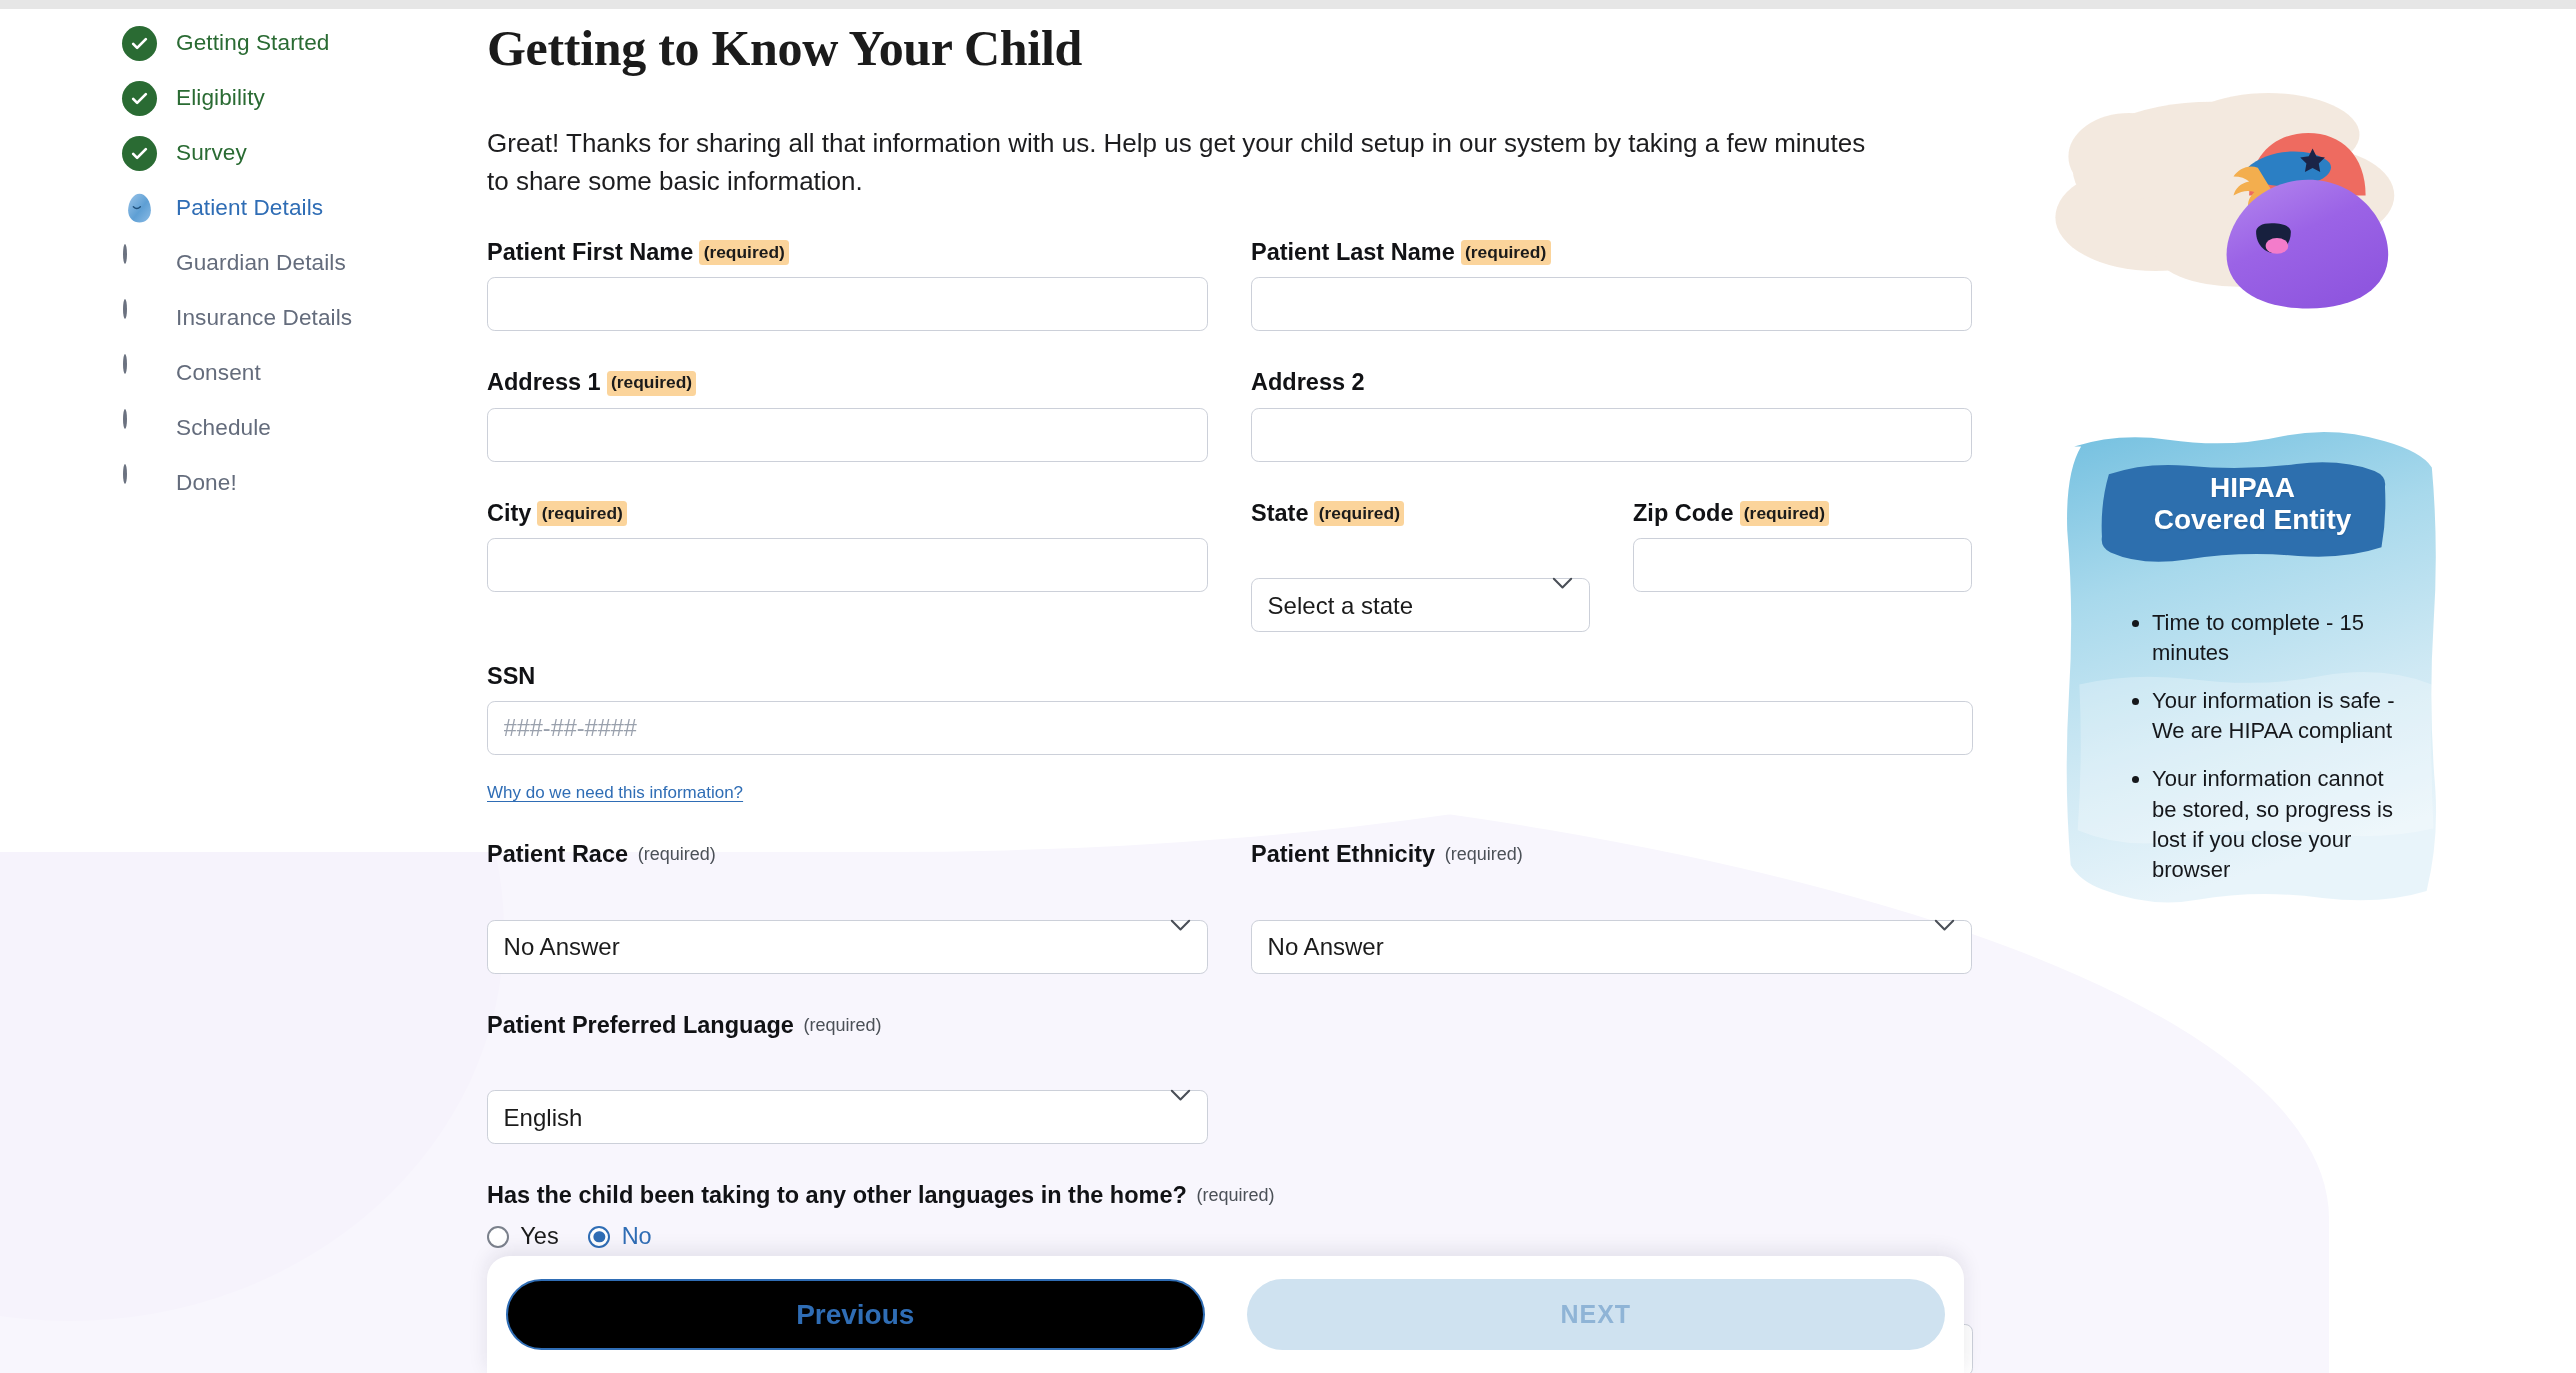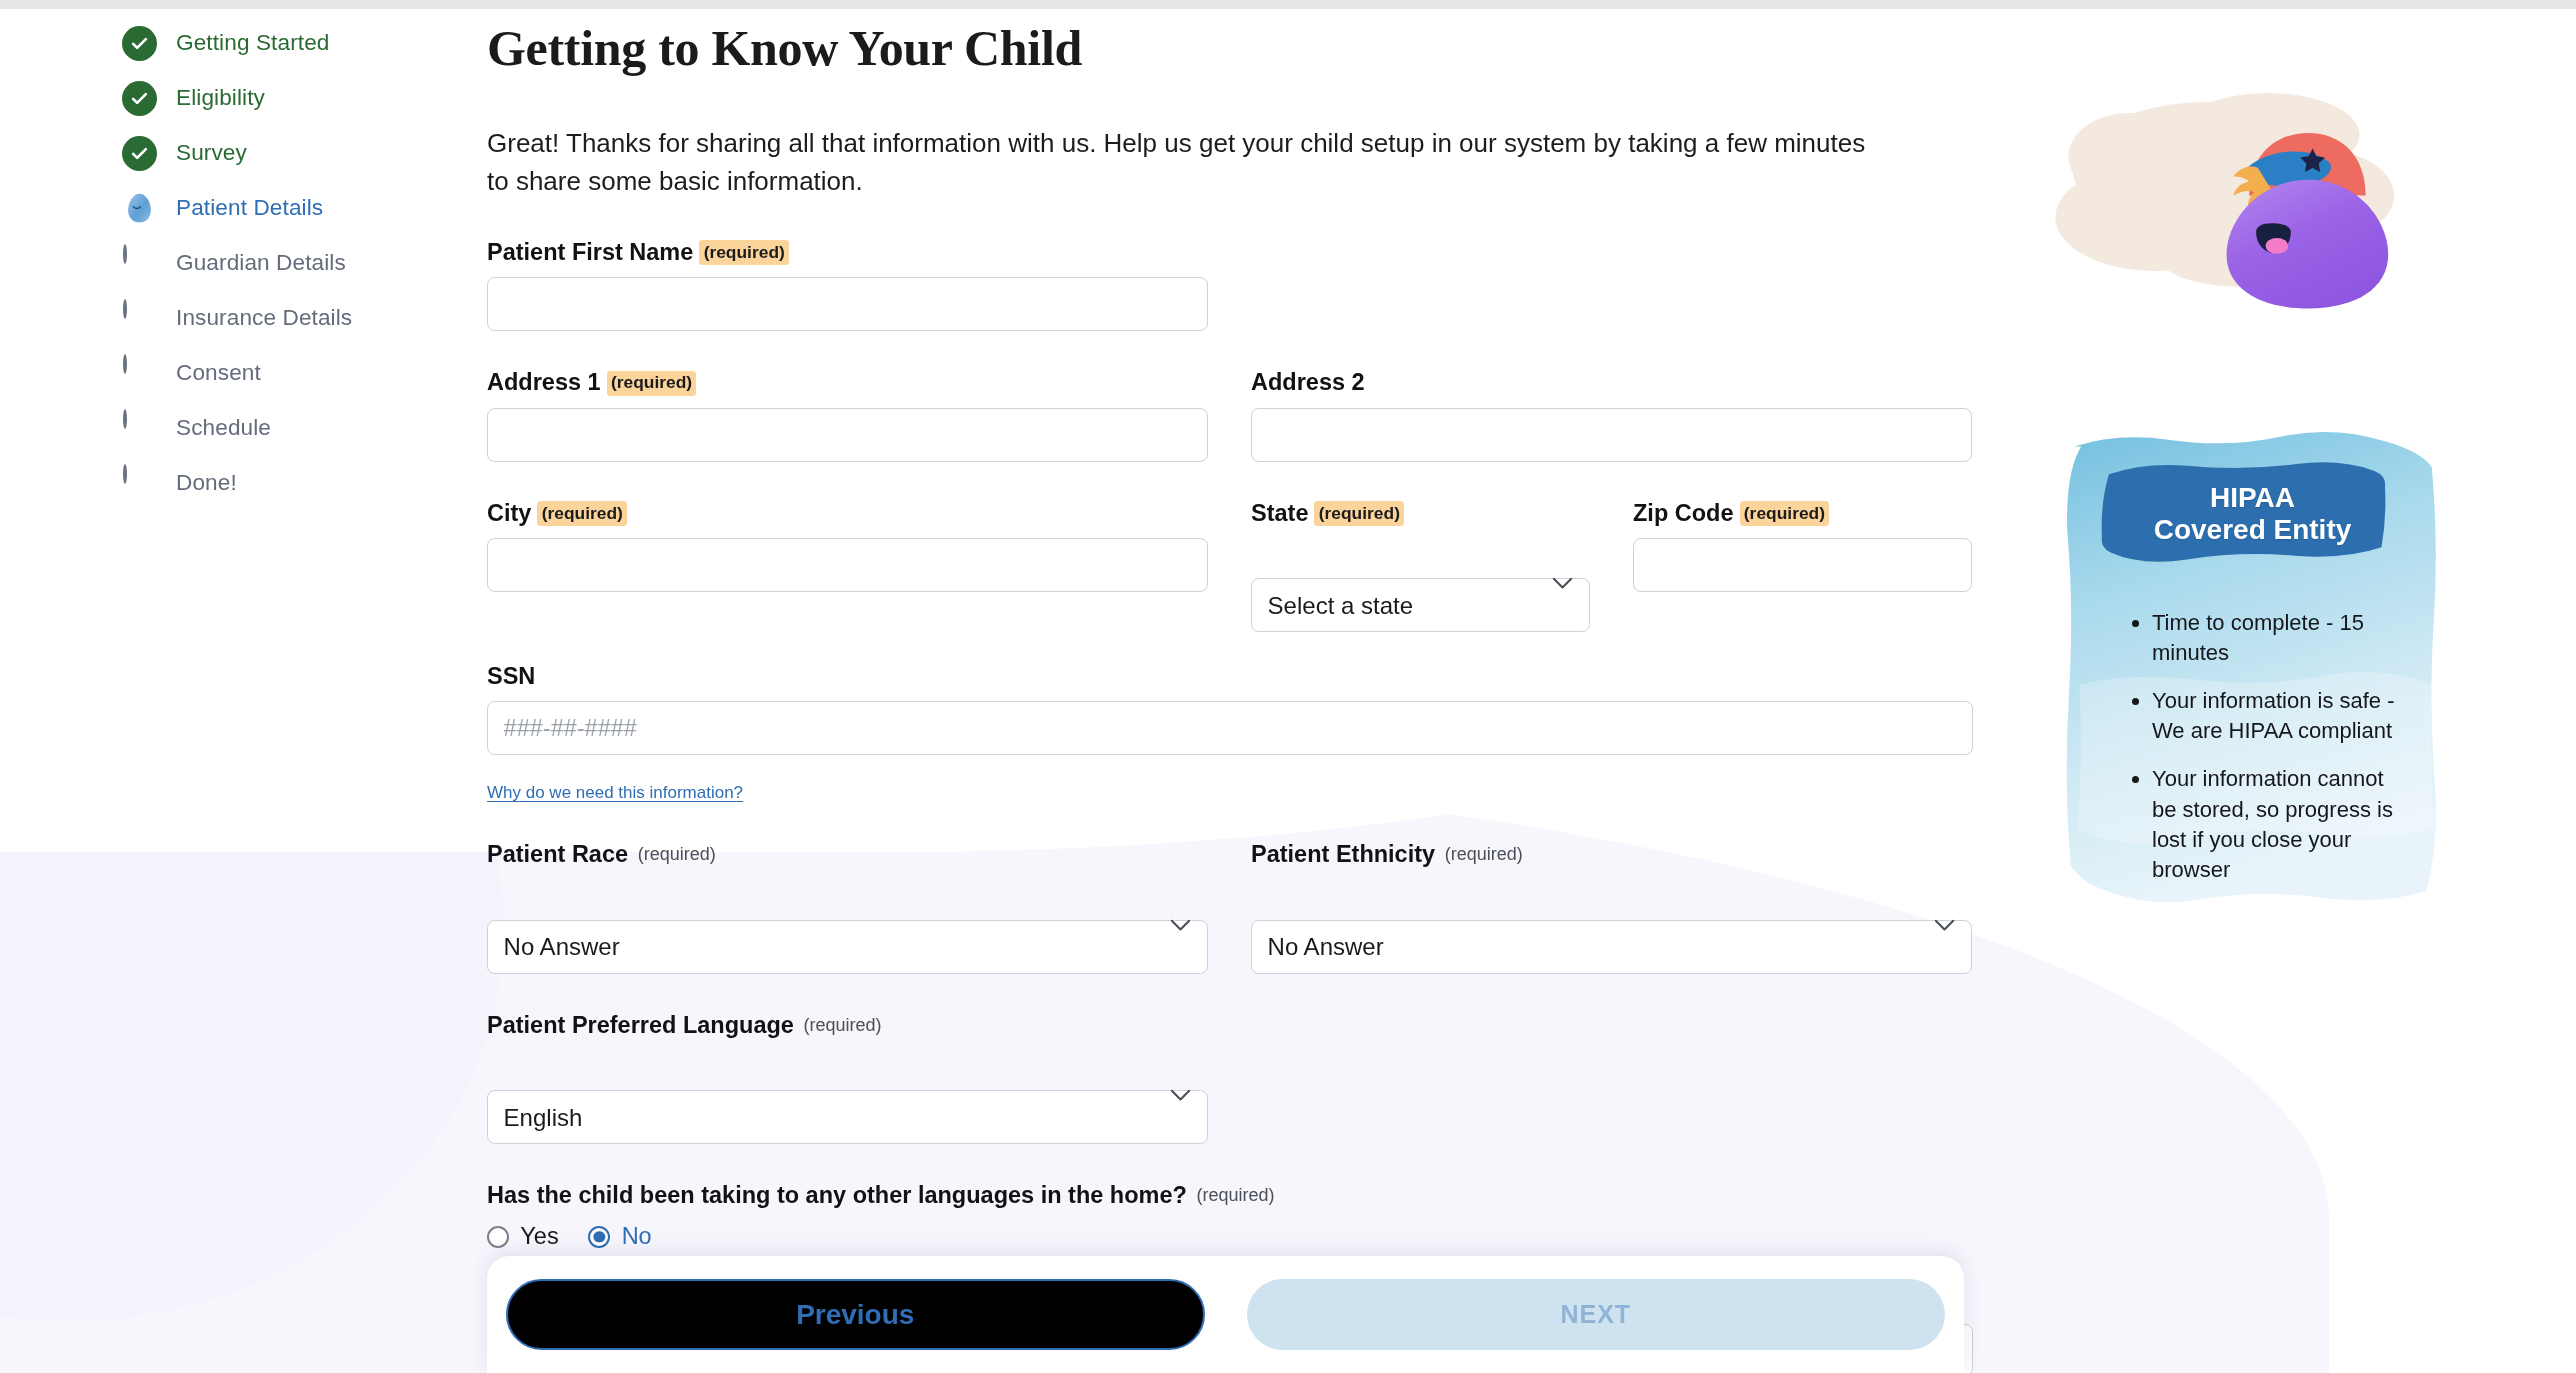--- a/index.html
+++ b/index.html
@@ -190,21 +190,21 @@
   }
 
   
   #right-rail {
     position:absolute; left:2025px; top:0; width:551px; height:1373px; z-index:5;
   }
   #mascot-art { position:absolute; left:26px; top:65px; width:365px; height:261px; }
   #hipaa-card { position:absolute; left:37px; top:424px; width:382px; height:495px; }
   #hipaa-card .card-svg { position:absolute; inset:0; }
   .hipaa-title-wrap {
-    position:absolute; left:43px; top:58px; width:295px;
+    position:absolute; left:43px; top:48px; width:295px;
     text-align:center; color:#ffffff;
     font-size:28px; font-weight:700; line-height:1.16;
     text-shadow:0 0.9px 1.7px rgba(20,60,100,.25);
   }
   .hipaa-list {
     position:absolute; left:71px; top:184px; width:278px;
     margin:0; padding:0 0 0 19px;
     font-size:22px; line-height:1.38; color:#15171b;
   }
   .hipaa-list li { margin-bottom:17.4px; }
@@ -299,20 +299,26 @@
 
 <main id="main">
 
   <h1 id="page-title">Getting to Know Your Child</h1>
   <p id="intro-text">Great! Thanks for sharing all that information with us. Help us get your child setup in our system by taking a few minutes to share some basic information.</p>
 
   <div class="row">
     <div class="field f-left">
       <label class="fl">
         <span>Patient First Name</span><span class="req-badge">(required)</span>
+      </label>
+      <input class="txt" type="text" value="" style="">
+    </div>
+    <div class="field f-right">
+      <label class="fl">
+        <span>Patient Last Name</span><span class="req-badge">(required)</span>
       </label>
       <input class="txt" type="text" value="" style="">
     </div>
   </div>
 
   <div class="row">
     <div class="field f-left">
       <label class="fl">
         <span>Address 1</span><span class="req-badge">(required)</span>
       </label>

